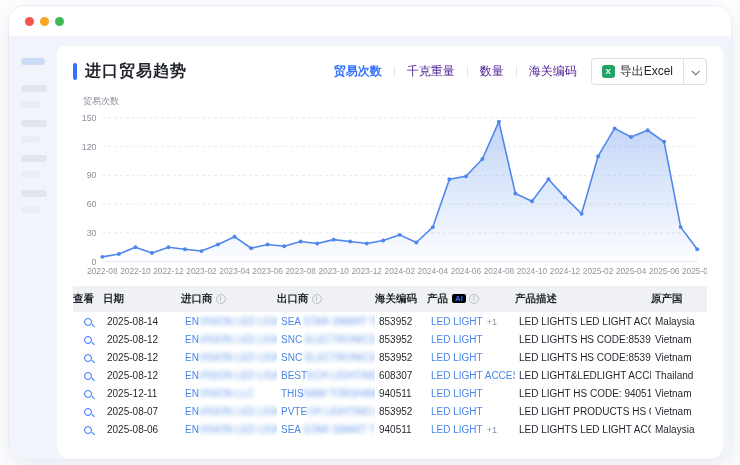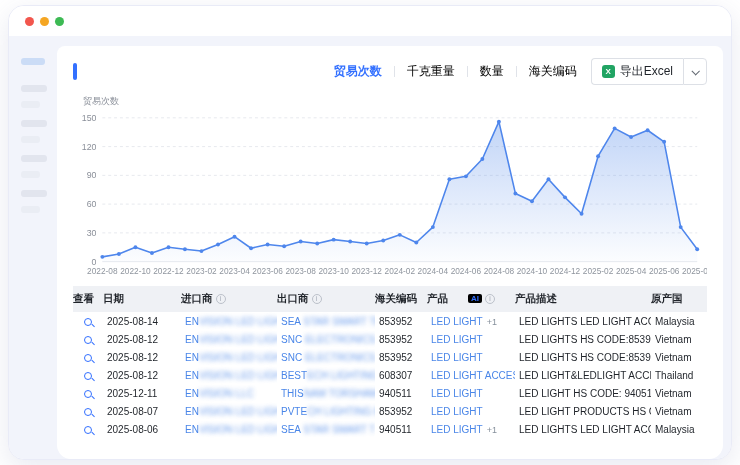--- a/index.html
+++ b/index.html
@@ -28,21 +28,21 @@
   .card {
     background: #ffffff; border-radius: 8px 8px 14px 14px; height: 100%;
     padding: 12px 16px 0 16px; display: flex; flex-direction: column; min-width: 0;
   }
   .card-head { display: flex; align-items: center; justify-content: space-between; flex: 0 0 auto; }
   .title-wrap { display: flex; align-items: center; gap: 8px; }
   .accent { width: 4px; height: 17px; border-radius: 2px; background: #3370ff; }
   h1.panel-title { font-size: 16px; font-weight: bold; color: #1f2329; letter-spacing: 1px; }
   .head-right { display: flex; align-items: center; gap: 14px; }
   .metric-tabs { display: flex; align-items: center; }
-  .metric-tab { font-size: 12px; color: #000000; background: none; border: none; cursor: pointer; padding: 2px 0; font-family: inherit; }
+  .metric-tab { font-size: 12px; color: #4c1d95; background: none; border: none; cursor: pointer; padding: 2px 0; font-family: inherit; }
   .metric-tab.active { color: #3370ff; font-weight: bold; }
   .tab-sep { width: 1px; height: 11px; background: #e0e3e9; margin: 0 12px; }
   .export-group { display: flex; }
   .export-btn {
     display: flex; align-items: center; gap: 5px; background: #fff; border: 1px solid #dde0e6;
     border-right: none; border-radius: 4px 0 0 4px; padding: 4px 10px; font-size: 12px; color: #1f2329;
     cursor: pointer; font-family: inherit;
   }
   .xls-icon { width: 13px; height: 13px; border-radius: 3px; background: #21a463; color: #fff; font-size: 8px; font-weight: bold; display: flex; align-items: center; justify-content: center; }
   .export-caret { background: #fff; border: 1px solid #dde0e6; border-radius: 0 4px 4px 0; width: 24px; cursor: pointer; display: flex; align-items: center; justify-content: center; }
@@ -53,21 +53,21 @@
   .data-table { width: 100%; border-collapse: collapse; table-layout: fixed; margin-top: 8px; flex: 0 0 auto; }
   .data-table th {
     background: #eff1f5; font-size: 10.5px; color: #1f2329; font-weight: bold;
     text-align: left; padding: 6px 0; white-space: nowrap; overflow: hidden;
   }
   .data-table td { font-size: 10px; color: #1f2329; padding: 3.5px 4px; white-space: nowrap; overflow: hidden; }
   .blue { color: #4a86e8; text-align: right; }
   .masked { filter: blur(2px); opacity: .8; }
   .plus-badge { color: #86909c; font-size: 9px; margin-left: 4px; }
   .info-icon { display: inline-block; width: 10px; height: 10px; border: 1px solid #bcc1ca; border-radius: 50%; color: #bcc1ca; font-size: 7px; line-height: 8px; text-align: center; vertical-align: 1px; margin-left: 3px; font-style: normal; }
-  .ai-badge { display: inline-block; background: #000000; color: #3370ff; font-size: 8px; font-weight: bold; border-radius: 2px; padding: 0 3px; margin-left: 20px; vertical-align: 1px; }
+  .ai-badge { display: inline-block; background: #000000; color: #3370ff; font-size: 8px; font-weight: bold; border-radius: 2px; padding: 0 3px; margin-left: 4px; vertical-align: 1px; }
   .mag { position: relative; display: inline-block; width: 8px; height: 8px; border: 1.4px solid #3370ff; border-radius: 50%; vertical-align: middle; }
   .mag::after { content: ""; position: absolute; width: 4px; height: 1.4px; background: #3370ff; transform: rotate(45deg); right: -3.5px; bottom: -1px; }
 </style>
 </head>
 <body>
 
 <div class="window">
   <div class="titlebar" id="titlebar">
       <span class="dot" style="background: rgb(242, 86, 77);"></span>
       <span class="dot" style="background: rgb(245, 166, 35);"></span>
@@ -83,20 +83,21 @@
         <div class="skel wide"></div>
         <div class="skel narrow"></div>
         <div class="skel wide"></div>
         <div class="skel narrow"></div>
       </aside>
     <main class="main">
       <section class="card">
         <div class="card-head">
           <div class="title-wrap">
             <span class="accent"></span>
+            <h1 class="panel-title">进口贸易趋势</h1>
           </div>
           <div class="head-right">
             <nav class="metric-tabs" id="tabs">
                 <button class="metric-tab active">贸易次数</button>
                 <span class="tab-sep"></span>
                 <button class="metric-tab">千克重量</button>
                 <span class="tab-sep"></span>
                 <button class="metric-tab">数量</button>
                 <span class="tab-sep"></span>
                 <button class="metric-tab">海关编码</button>

